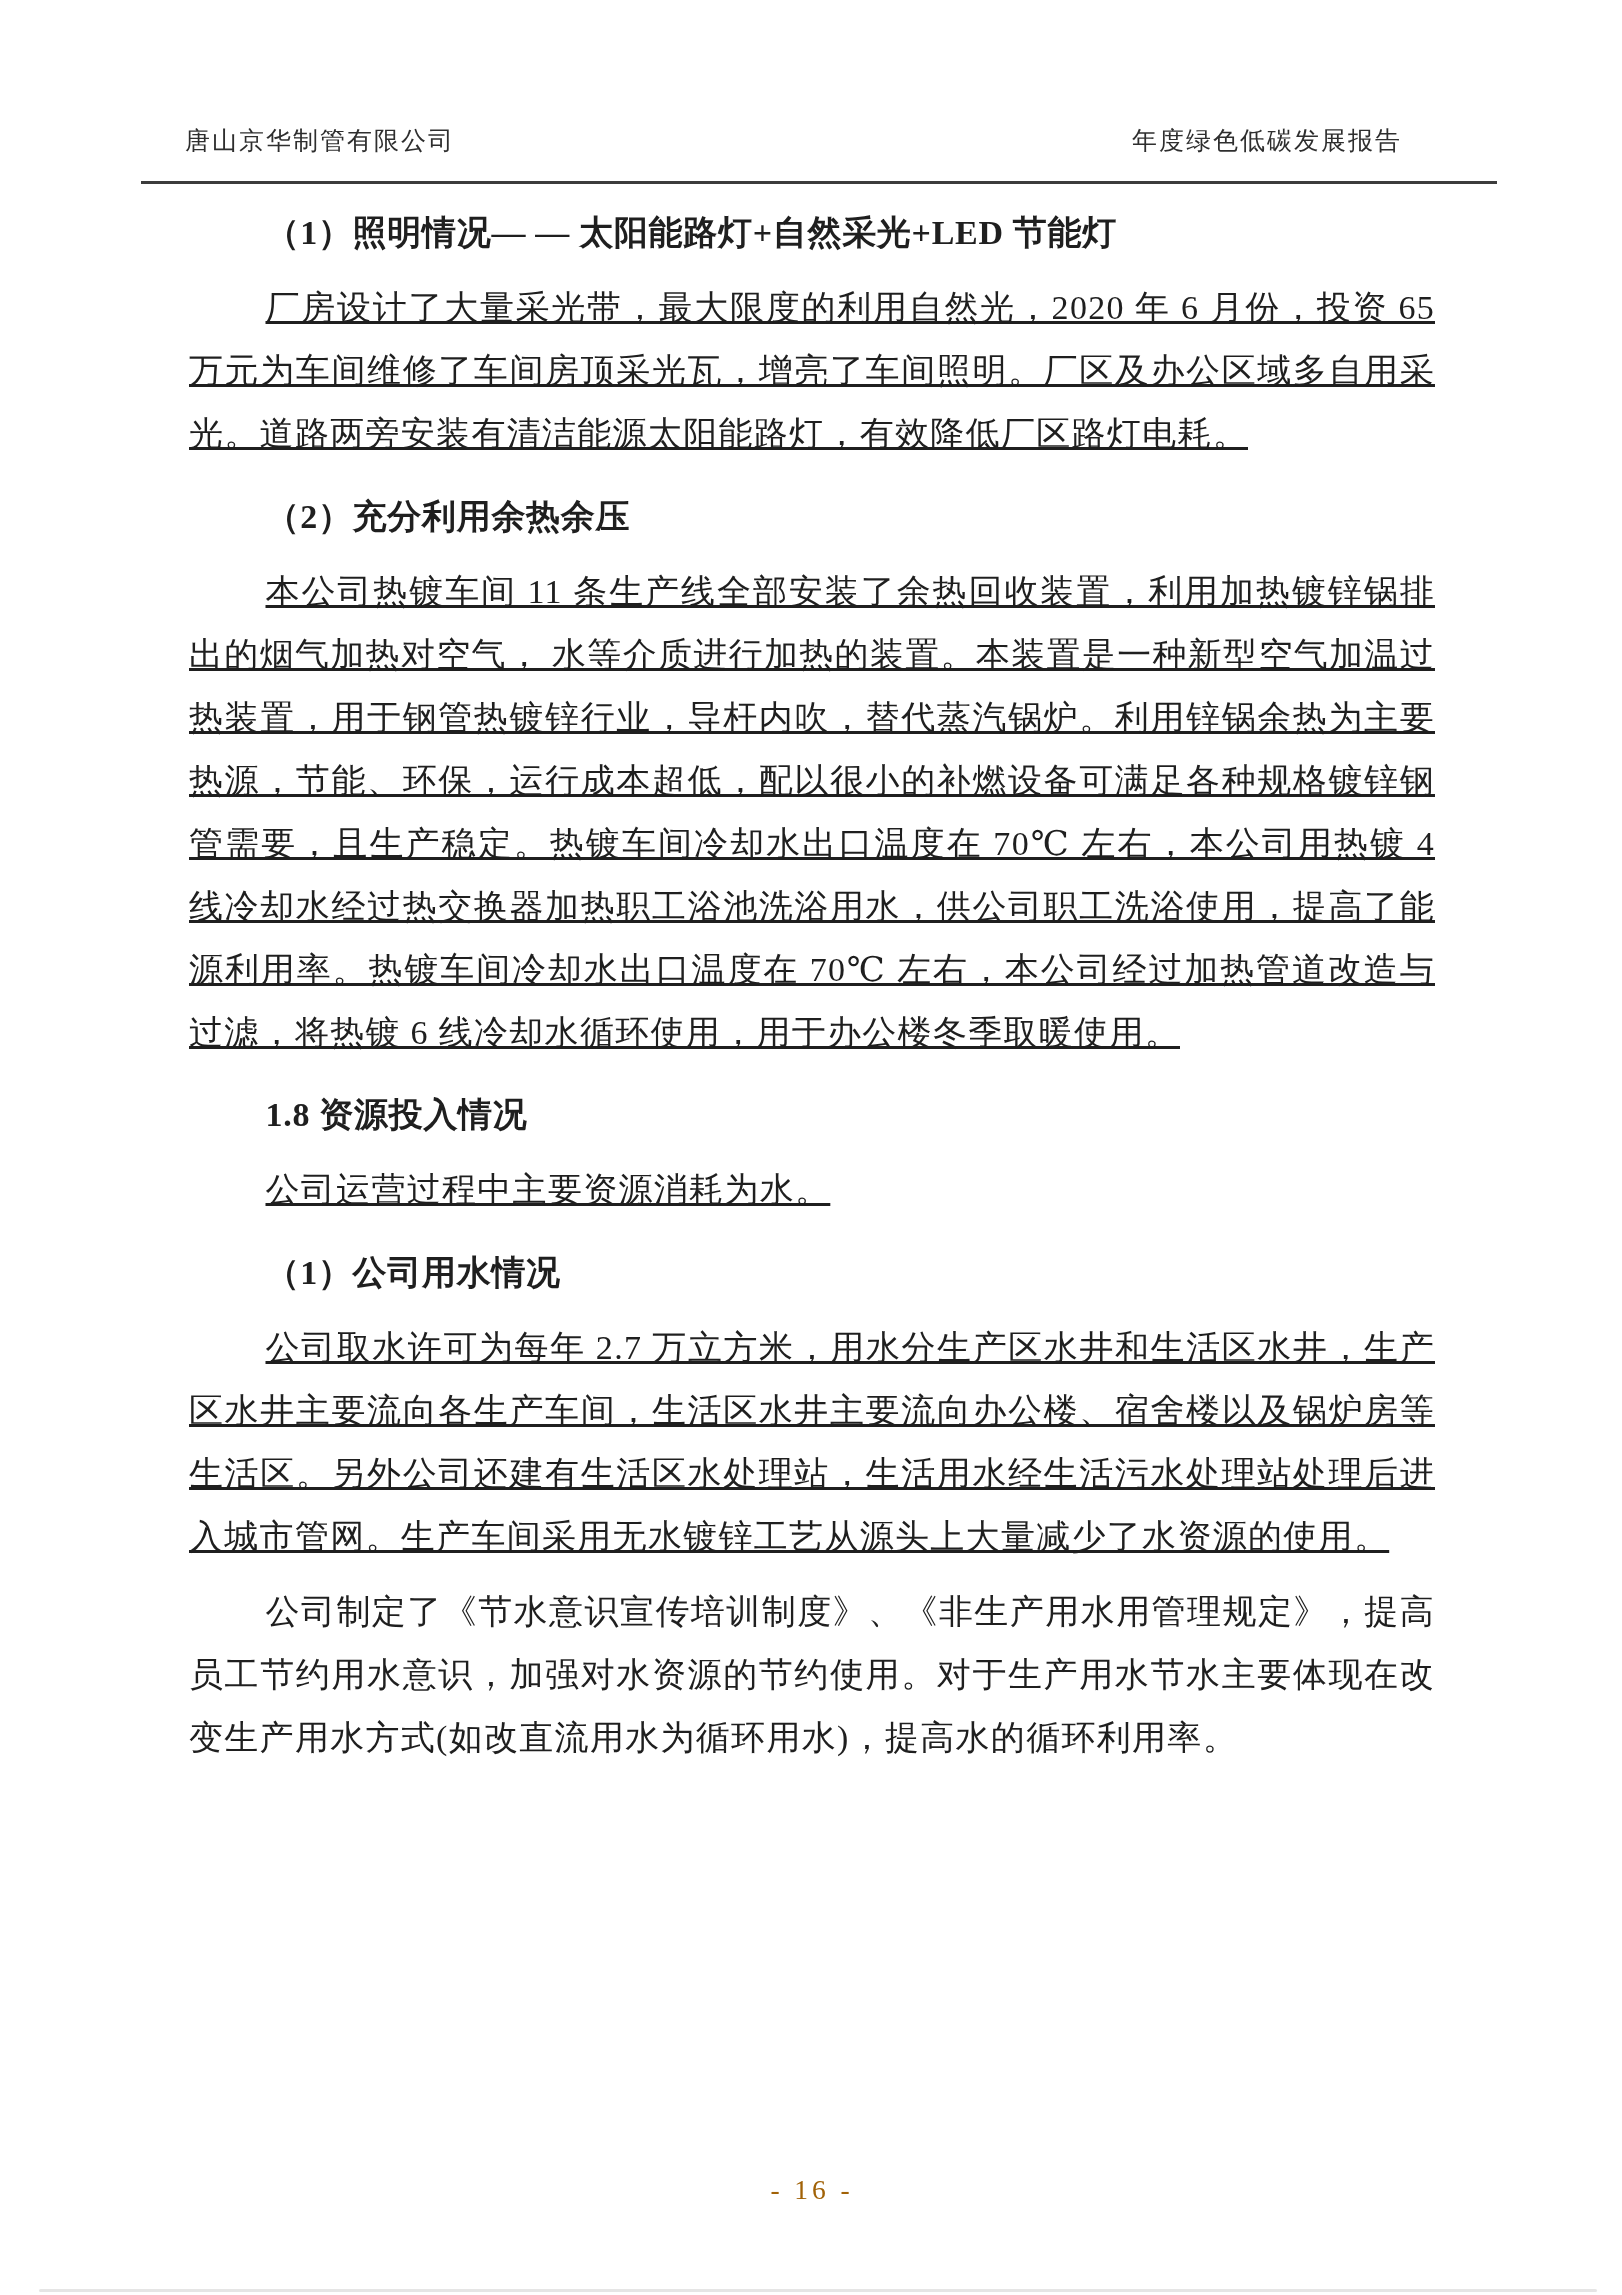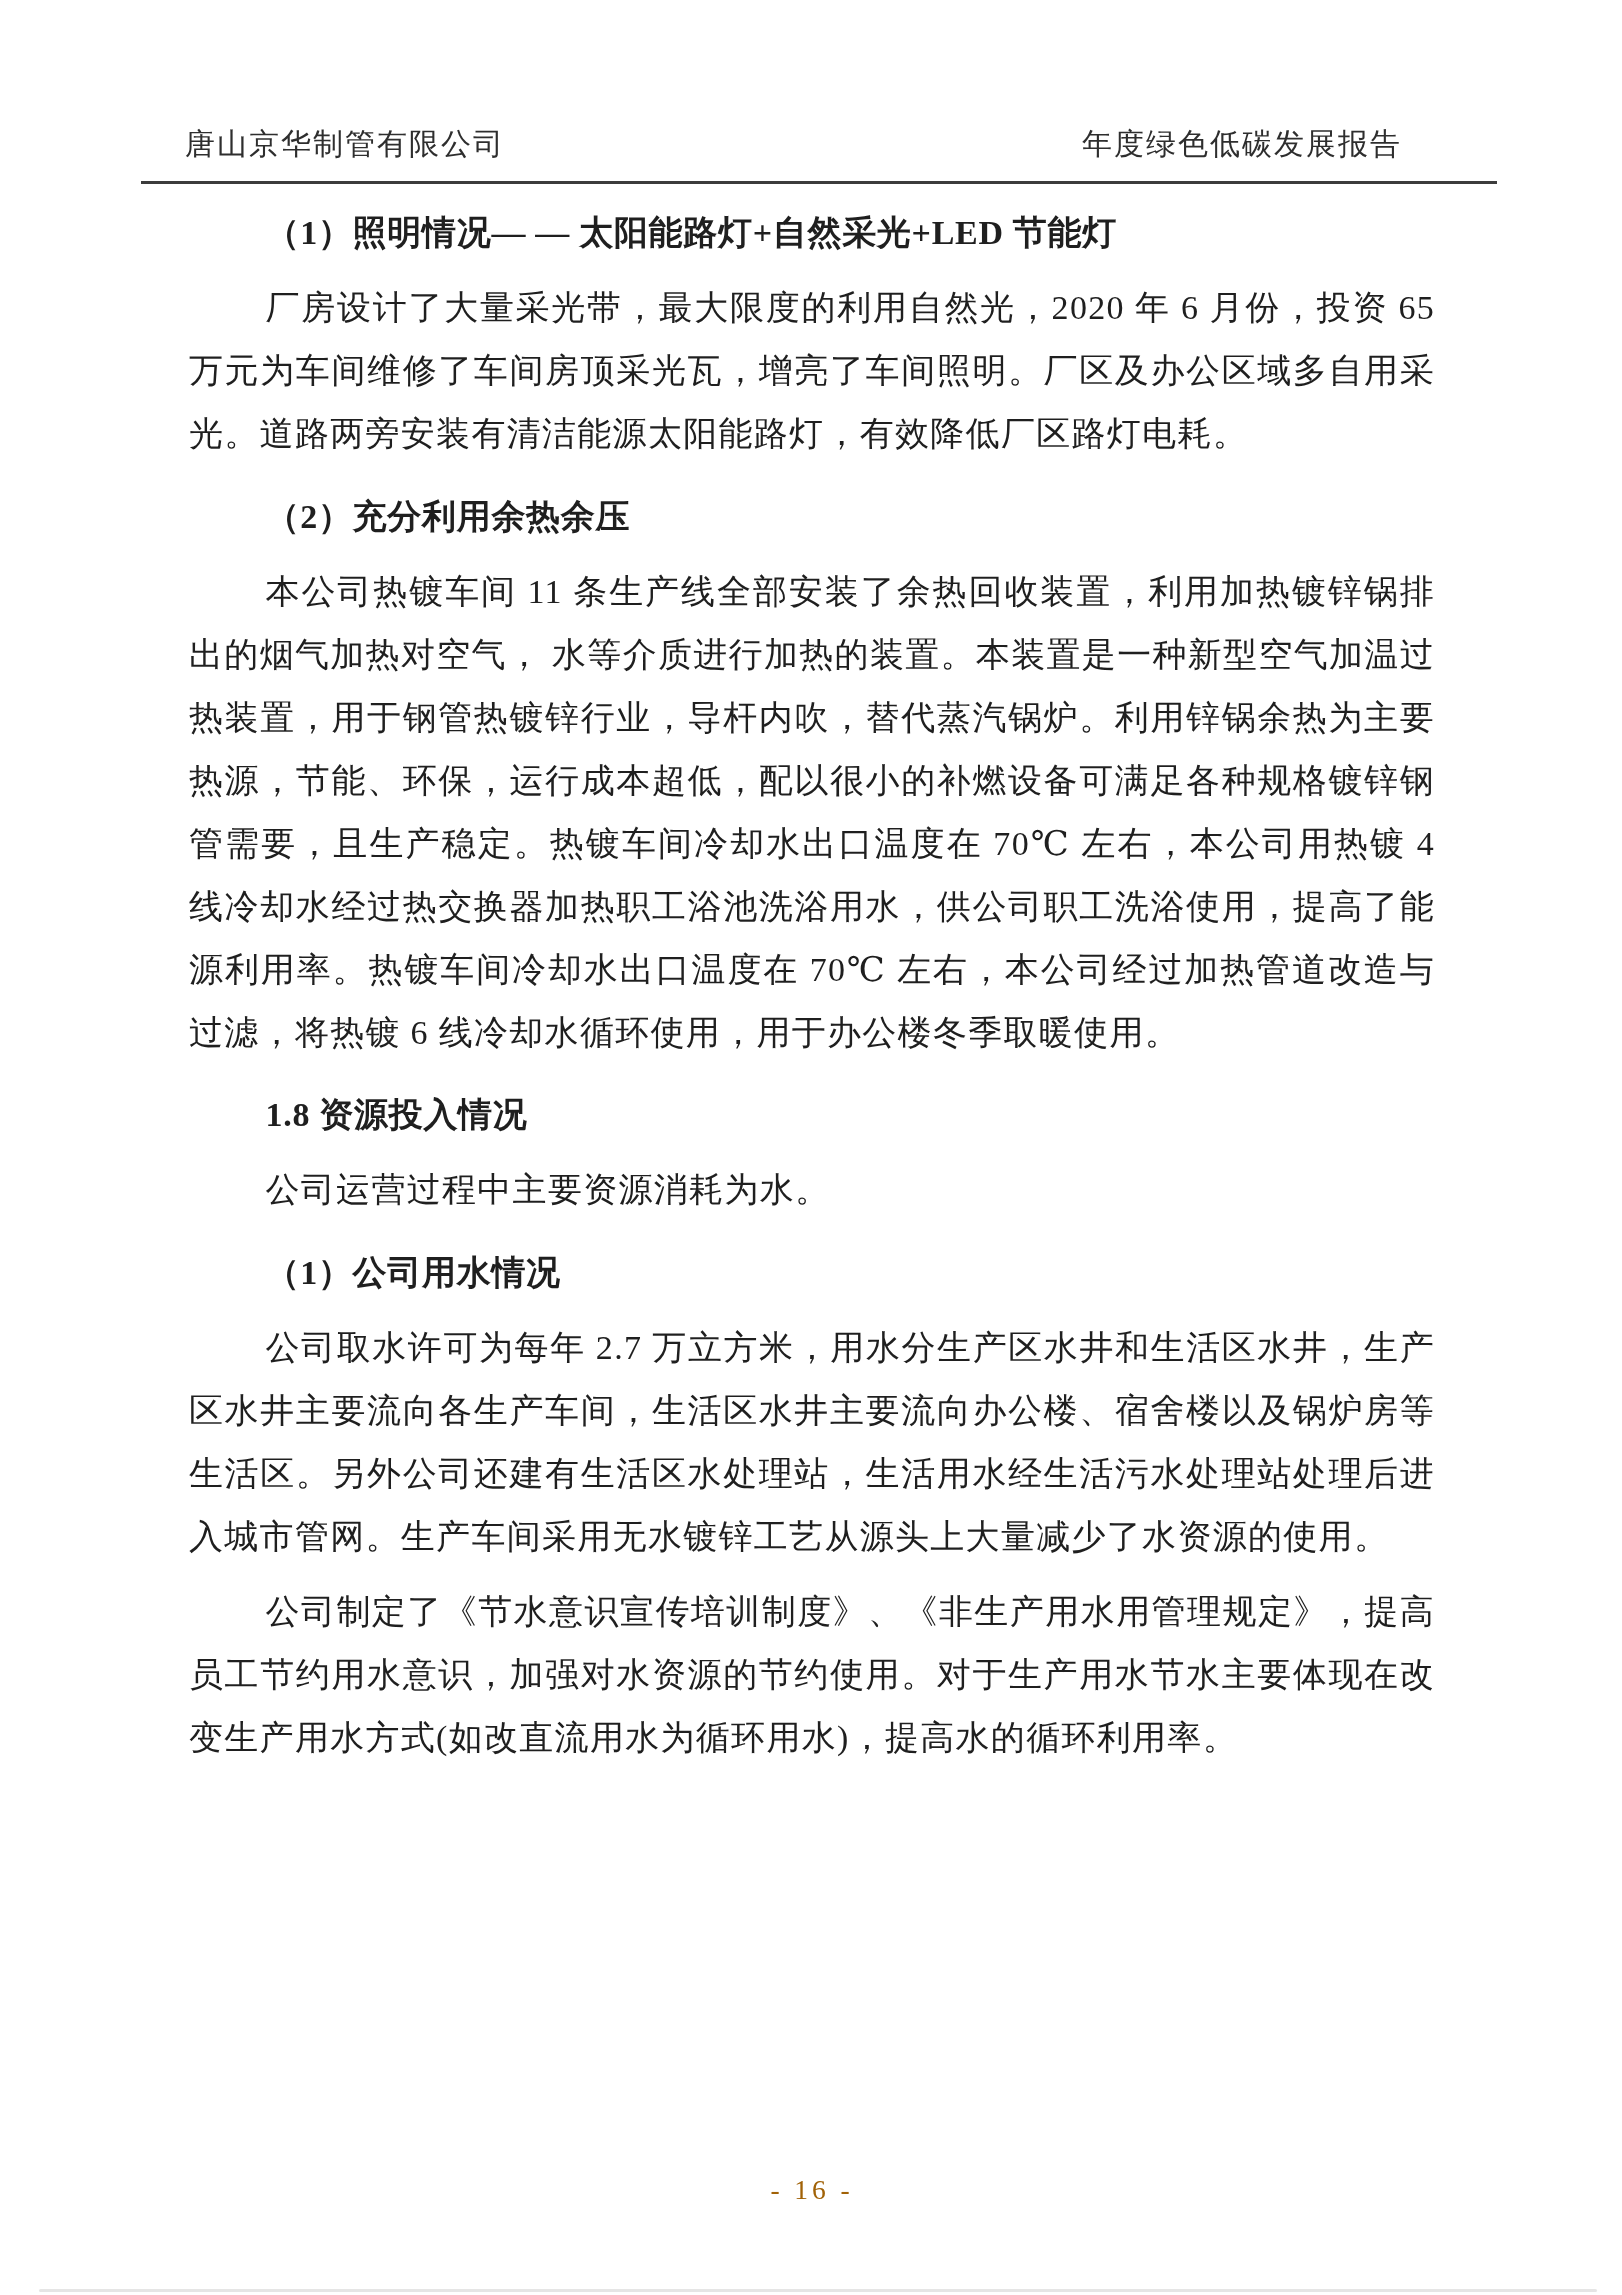--- a/index.html
+++ b/index.html
@@ -18,21 +18,21 @@
   }
   
   .header {
     position: absolute;
     top: 124px;
     left: 185px;
     right: 221px;
     display: flex;
     justify-content: space-between;
     align-items: baseline;
-    font-size: 30px;
+    font-size: 25px;
     letter-spacing: 2px;
     color: #2e2e2e;
   }
   .header-rule {
     position: absolute;
     top: 181px;
     left: 141px;
     right: 126px;
     height: 0;
     border-top: 3.3px solid var(--rule, #3c3c3c);
@@ -54,20 +54,21 @@
     text-align-last: left;
     text-indent: 2.25em;
     word-break: break-all;
   }
   .block-heading {
     font-weight: bold;
     letter-spacing: 0.7px;
   }
   .block-heading + .block-paragraph {
     margin-top: 2.6px;
+    text-decoration: underline;
   }
   .block + .block-heading {
     margin-top: 19.6px;
   }
   
   .footer {
     position: absolute;
     top: 2174px;
     left: 177px;
     width: 1270px;

